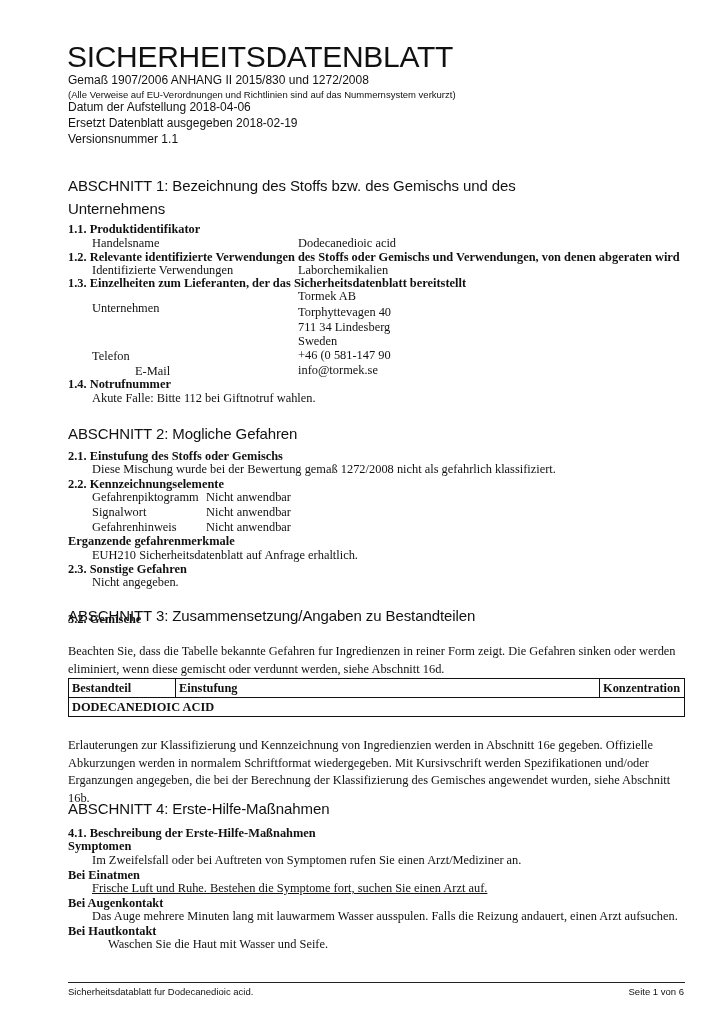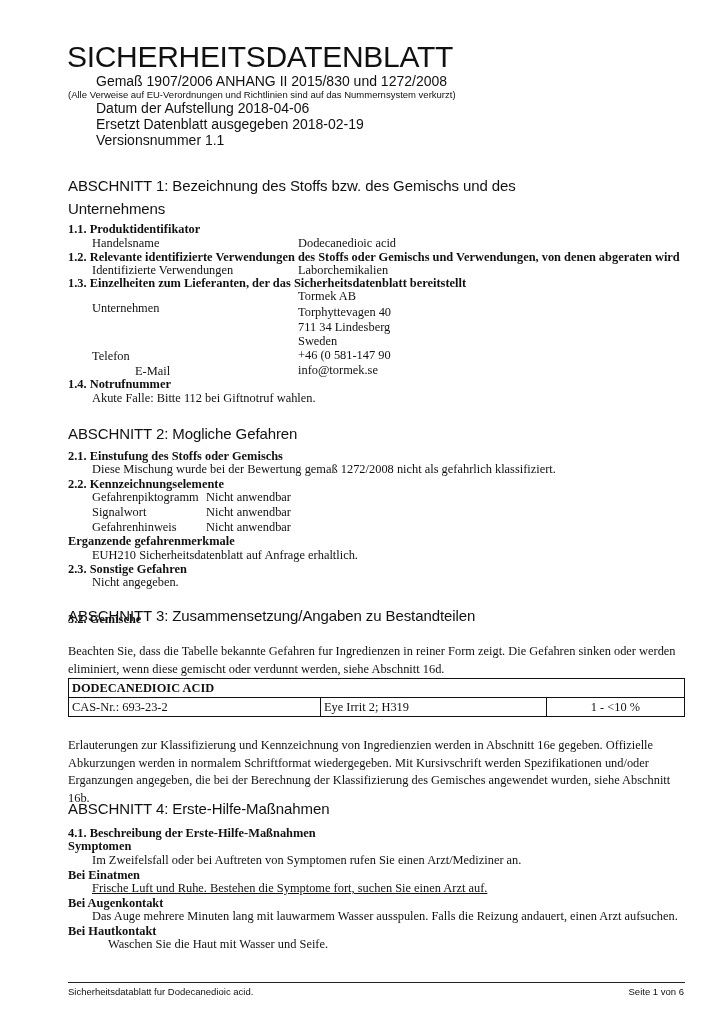--- a/index.html
+++ b/index.html
@@ -1,21 +1,21 @@
 <!DOCTYPE html>
 <html><head>
   <meta charset="utf-8">
   <style>
     html, body { margin: 0; padding: 0; background: #ffffff; }
     body { width: 724px; height: 1024px; position: relative; overflow: hidden; color: #111; }
     .sans { font-family: "Liberation Sans", "DejaVu Sans", sans-serif; }
     .serif { font-family: "Liberation Serif", "DejaVu Serif", serif; }
     .abs { position: absolute; white-space: nowrap; }
     .title { font-size: 30px; letter-spacing: -0.3px; color: #111; }
-    .hdr1 { font-size: 14px; margin-left: 28px; }
+    .hdr1 { font-size: 12px; }
     .hdr2 { font-size: 9.5px; }
     .sec { font-size: 15px; color: #111; letter-spacing: -0.1px; }
     .sub { font-size: 12.4px; font-weight: bold; }
     .txt { font-size: 12.4px; }
     .para { font-size: 12.4px; line-height: 17.5px; white-space: normal; width: 620px; }
     table.comp { position: absolute; left: 68px; top: 678px; width: 617px; border-collapse: collapse; font-family: "Liberation Serif", "DejaVu Serif", serif; font-size: 12.4px; }
     table.comp td, table.comp th { border: 1.2px solid #111; padding: 1px 3px; height: 16px; text-align: left; }
     table.comp th { font-weight: bold; }
     .footer-rule { position: absolute; left: 68px; top: 982px; width: 617px; height: 0; border-top: 1.4px solid #222; }
     .footer { font-size: 9.5px; top: 986px; }
@@ -72,27 +72,27 @@
 
 <div class="abs serif sub" style="left:68px; top:562px;">2.3. Sonstige Gefahren</div>
 <div class="abs serif txt" style="left:92px; top:575px;">Nicht angegeben.</div>
 
 <div class="abs sans sec" style="left:68px; top:607px;">ABSCHNITT 3: Zusammensetzung/Angaben zu Bestandteilen</div>
 <div class="abs serif sub" style="left:68px; top:612px;">3.2. Gemische</div>
 <div class="abs serif para" style="left:68px; top:643px;">Beachten Sie, dass die Tabelle bekannte Gefahren fur Ingredienzen in reiner Form zeigt. Die Gefahren sinken oder werden eliminiert, wenn diese gemischt oder verdunnt werden, siehe Abschnitt 16d.</div>
 
 <table class="comp">
   <tbody>
+      <tr>
+    <th style="width:100px;">Bestandteil</th>
+    <th>Einstufung</th>
+    <th style="width:78px;">Konzentration</th>
+  </tr>
   <tr>
     <th colspan="3">DODECANEDIOIC ACID</th>
-  </tr>
-  <tr>
-    <td>CAS-Nr.: 693-23-2</td>
-    <td>Eye Irrit 2; H319</td>
-    <td style="text-align:center;">1 - &lt;10 %</td>
   </tr>
 </tbody>
   </table>
 
 <div class="abs serif para" style="left:68px; top:737px;">Erlauterungen zur Klassifizierung und Kennzeichnung von Ingredienzien werden in Abschnitt 16e gegeben. Offizielle Abkurzungen werden in normalem Schriftformat wiedergegeben. Mit Kursivschrift werden Spezifikationen und/oder Erganzungen angegeben, die bei der Berechnung der Klassifizierung des Gemisches angewendet wurden, siehe Abschnitt 16b.</div>
 
 <div class="abs sans sec" style="left:68px; top:800px;">ABSCHNITT 4: Erste-Hilfe-Maßnahmen</div>
 <div class="abs serif sub" style="left:68px; top:826px;">4.1. Beschreibung der Erste-Hilfe-Maßnahmen</div>
 
 <div class="abs serif sub" style="left:68px; top:839px;">Symptomen</div>

